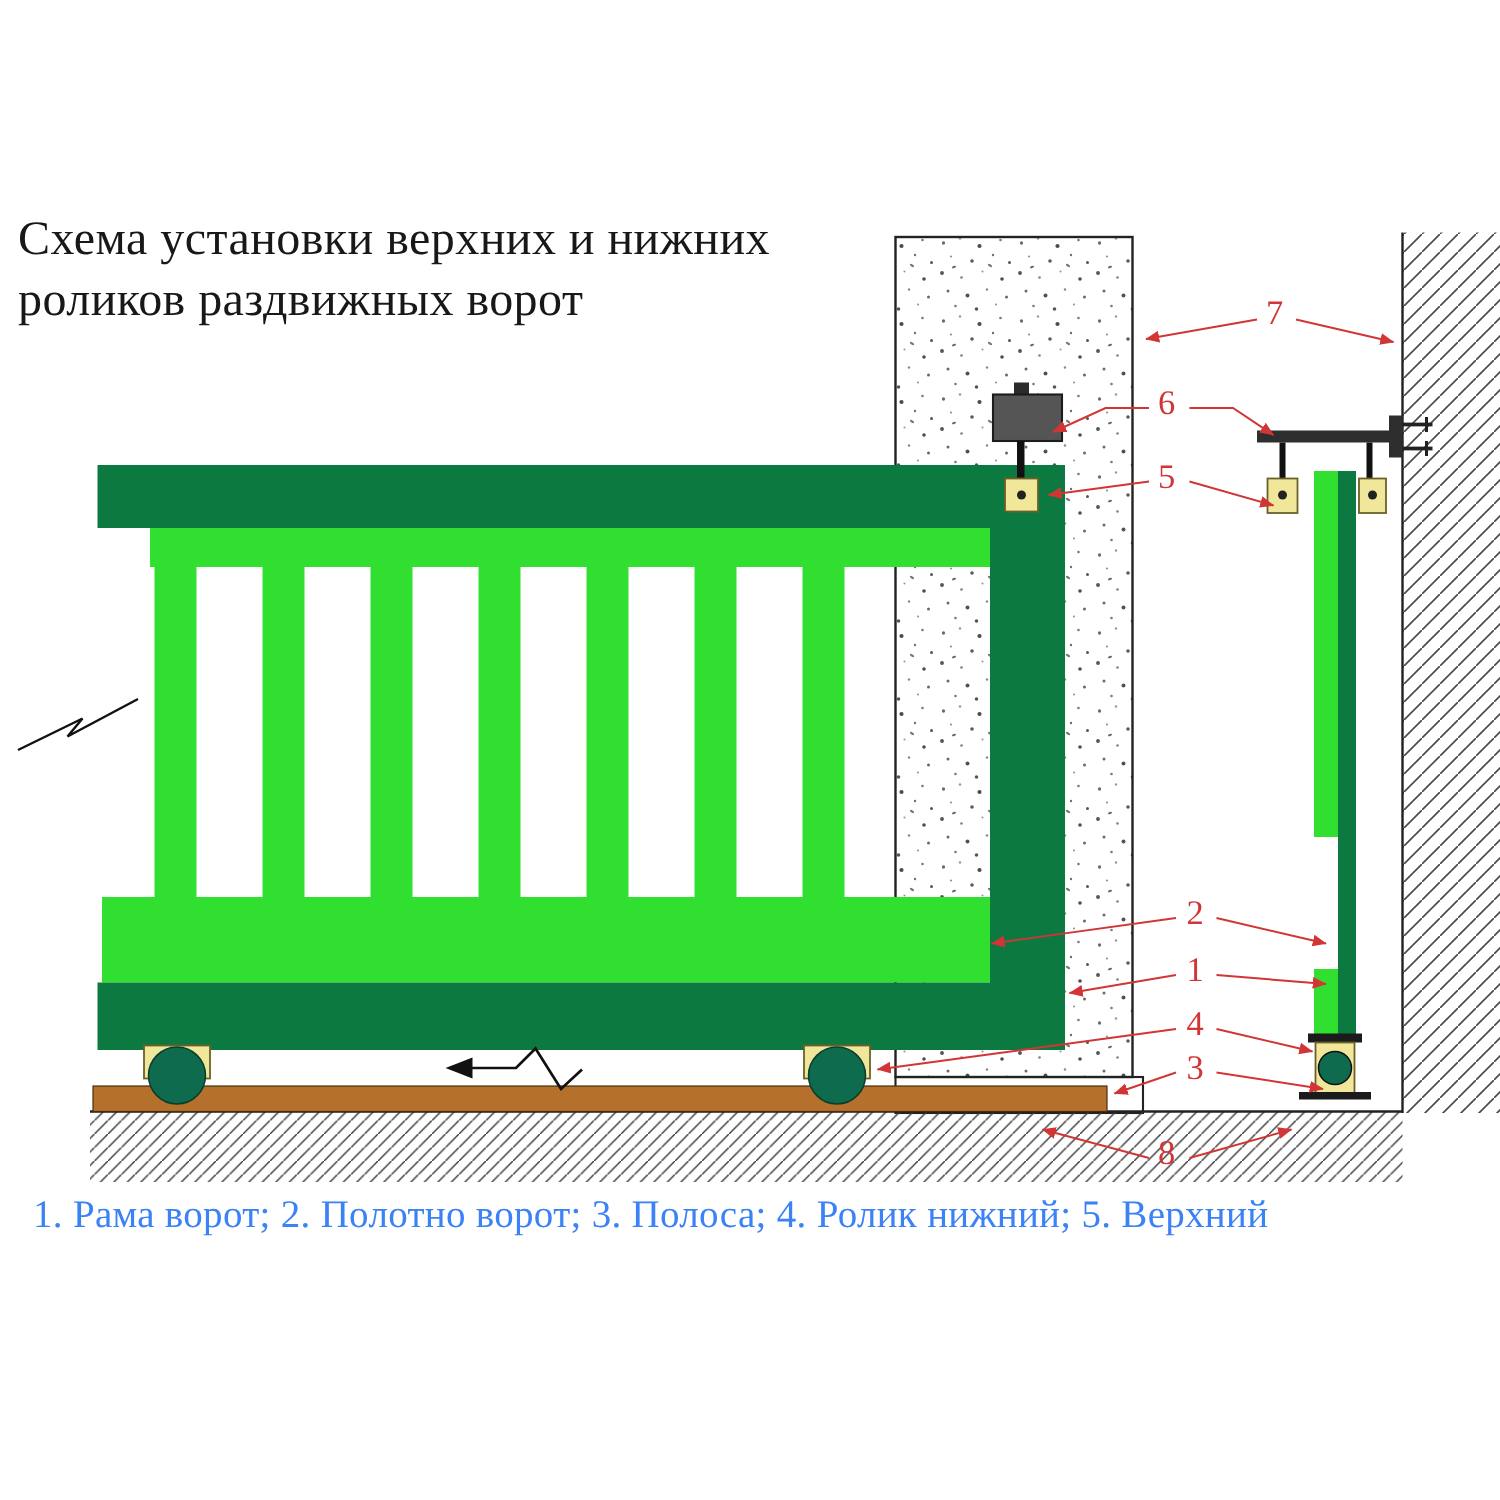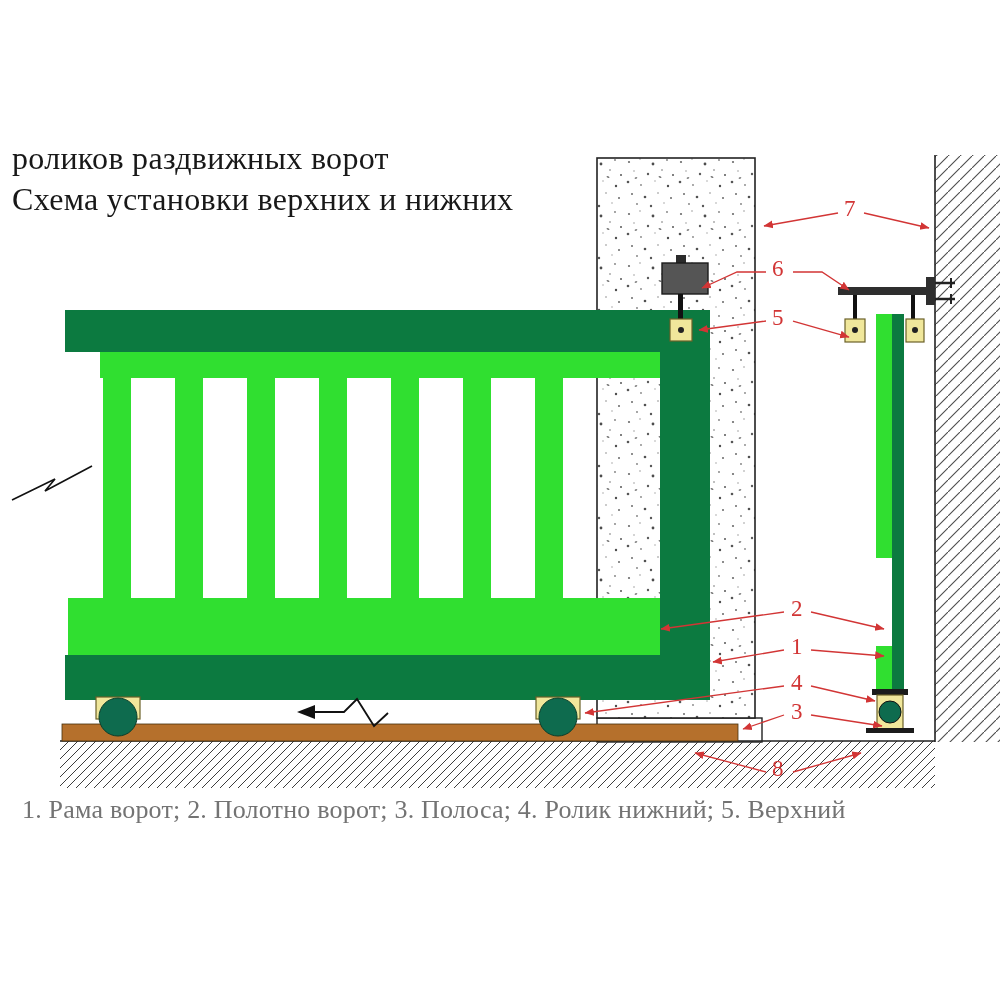--- a/index.html
+++ b/index.html
@@ -2,21 +2,21 @@
 <html style="--green-dark: #0c7a40; --green-bright: #30df30; --green-wheel: #0e6b4e; --brown-strip: #b5702c; --yellow-roller: #f0e79b; --callout-red: #d23535; --ink: #1a1a1a;"><head>
 <meta charset="utf-8">
 <style>
   html,body { margin:0; padding:0; background:#ffffff; }
   .canvas {
     position:relative; width:1000px; height:1000px; background:#fff;
     overflow:hidden; font-family:"Liberation Serif", serif; color:#151515;
   }
   .scene { position:absolute; left:0; top:0; }
   .title { position:absolute; left:12px; top:138px; font-size:32px; line-height:41px; color:#181818; letter-spacing:0.3px; }
-  .legend { position:absolute; left:22px; top:792px; width:960px; font-size:26px; line-height:35px; color:#737373; letter-spacing:0.2px; }
+  .legend { position:absolute; left:22px; top:792px; width:960px; font-size:26px; line-height:35px; color:#3b82f6; letter-spacing:0.2px; }
   .callout-num { position:absolute; font-size:23px; line-height:24px; color:var(--callout-red,#d23535); }
   .cdark   { fill:var(--green-dark,#0c7a40); }
   .cbright { fill:var(--green-bright,#30df30); }
   .cwheel  { fill:var(--green-wheel,#0e6b4e); }
   .cyellow { fill:var(--yellow-roller,#f0e79b); stroke:#6b6128; stroke-width:1.2; }
   .leader polyline { stroke:var(--callout-red,#d23535); stroke-width:1.3; fill:none; }
 </style>
 </head>
 <body>
 
@@ -160,22 +160,22 @@
       <polyline points="784,686 585,713" marker-end="url(#arr)"></polyline>
       <polyline points="811,686 875,701" marker-end="url(#arr)"></polyline>
       <polyline points="784,715 743,729" marker-end="url(#arr)"></polyline>
       <polyline points="811,715 882,726" marker-end="url(#arr)"></polyline>
       <polyline points="766,772 695,753" marker-end="url(#arr)"></polyline>
       <polyline points="793,772 861,753" marker-end="url(#arr)"></polyline>
     </g>
   </svg>
 
   <div class="title">
+    <div>Схема установки верхних и нижних</div>
     <div>роликов раздвижных ворот</div>
-    <div>Схема установки верхних и нижних</div>
   </div>
 
   <div class="callout-num" style="left:844px;top:197px">7</div>
   <div class="callout-num" style="left:772px;top:257px">6</div>
   <div class="callout-num" style="left:772px;top:306px">5</div>
   <div class="callout-num" style="left:791px;top:597px">2</div>
   <div class="callout-num" style="left:791px;top:635px">1</div>
   <div class="callout-num" style="left:791px;top:671px">4</div>
   <div class="callout-num" style="left:791px;top:700px">3</div>
   <div class="callout-num" style="left:772px;top:757px">8</div>

